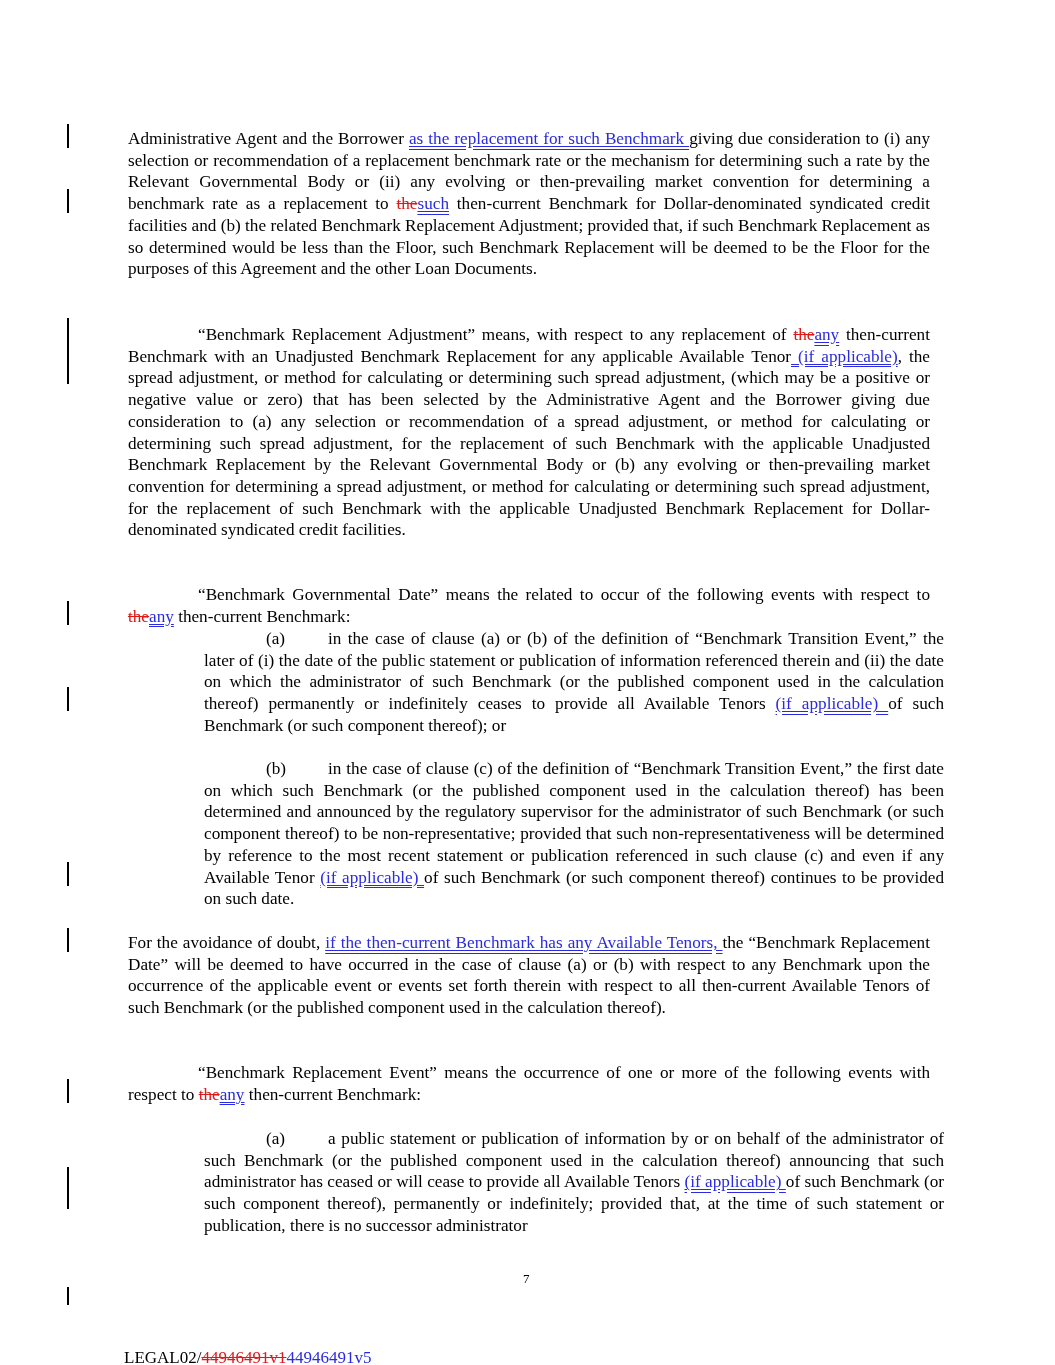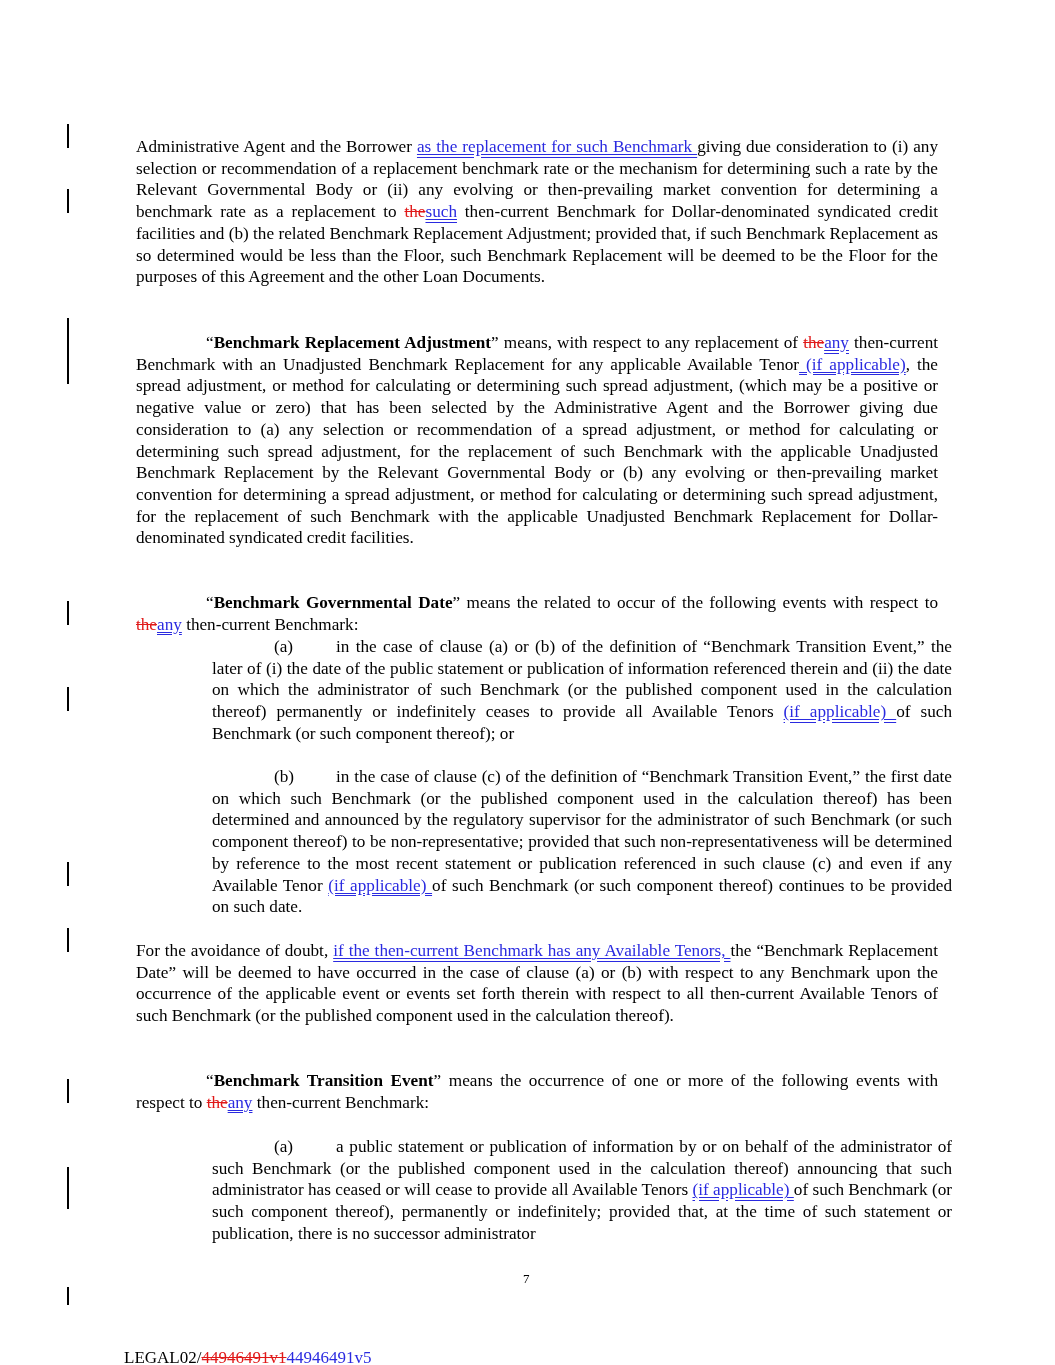--- a/index.html
+++ b/index.html
@@ -1,25 +1,25 @@
 <!DOCTYPE html>
 <html><head>
   <meta charset="utf-8">
   <style>
     html, body { margin: 0; padding: 0; background: #ffffff; }
     body { width: 1055px; height: 1365px; position: relative; overflow: hidden;
       font-family: "Liberation Serif", "DejaVu Serif", serif; color: #000; font-size: 17.2px; }
     .page { position: absolute; left: 0; top: 0; width: 1055px; height: 1365px; }
-    .para { position: absolute; left: 124px; width: 802px; line-height: 21.7px; text-align: justify; margin: 12px; }
+    .para { position: absolute; left: 124px; width: 802px; line-height: 21.7px; text-align: justify; margin: 4px; }
     .sub { left: 200px; width: 740px; }
     .indent1 { text-indent: 70px; }
     .subhead { text-indent: 62px; }
     .ins { color: #2a2ae0; text-decoration: underline double; text-decoration-color: #2a2ae0; text-underline-offset: 2px; }
     .del { color: #e01818; text-decoration: line-through; text-decoration-color: #e01818; }
-    .bold { font-weight: bold; }
+    .bold { font-weight: normal; }
     .label { display: inline-block; width: 62px; text-indent: 0; }
     .bar { position: absolute; left: 67px; width: 2px; background: #000; }
     .pagenum { position: absolute; left: 523px; top: 1271px; font-size: 13px; }
     .footer { position: absolute; left: 124px; top: 1348px; font-size: 17px; }
   </style>
 </head>
 <body>
 
 <div class="page">
 
@@ -39,20 +39,20 @@
   <p class="para indent1" style="top:320px;"><span>“</span><span class="bold">Benchmark Replacement Adjustment</span><span>” means, with respect to any replacement of </span><span class="del">the</span><span class="ins">any</span><span> then-current Benchmark with an Unadjusted Benchmark Replacement for any applicable Available Tenor</span><span class="ins"> (if applicable)</span><span>, the spread adjustment, or method for calculating or determining such spread adjustment, (which may be a positive or negative value or zero) that has been selected by the Administrative Agent and the Borrower giving due consideration to (a) any selection or recommendation of a spread adjustment, or method for calculating or determining such spread adjustment, for the replacement of such Benchmark with the applicable Unadjusted Benchmark Replacement by the Relevant Governmental Body or (b) any evolving or then-prevailing market convention for determining a spread adjustment, or method for calculating or determining such spread adjustment, for the replacement of such Benchmark with the applicable Unadjusted Benchmark Replacement for Dollar-denominated syndicated credit facilities.</span></p>
 
   <p class="para indent1" style="top:580px;"><span>“</span><span class="bold">Benchmark Governmental Date</span><span>” means the related to occur of the following events with respect to </span><span class="del">the</span><span class="ins">any</span><span> then-current Benchmark:</span></p>
 
   <p class="para sub subhead" style="top:624px;"><span class="label">(a)</span><span>in the case of clause (a) or (b) of the definition of “Benchmark Transition Event,” the later of (i) the date of the public statement or publication of information referenced therein and (ii) the date on which the administrator of such Benchmark (or the published component used in the calculation thereof) permanently or indefinitely ceases to provide all Available Tenors </span><span class="ins">(if applicable) </span><span>of such Benchmark (or such component thereof); or</span></p>
 
   <p class="para sub subhead" style="top:754px;"><span class="label">(b)</span><span>in the case of clause (c) of the definition of “Benchmark Transition Event,” the first date on which such Benchmark (or the published component used in the calculation thereof) has been determined and announced by the regulatory supervisor for the administrator of such Benchmark (or such component thereof) to be non-representative; provided that such non-representativeness will be determined by reference to the most recent statement or publication referenced in such clause (c) and even if any Available Tenor </span><span class="ins">(if applicable) </span><span>of such Benchmark (or such component thereof) continues to be provided on such date.</span></p>
 
   <p class="para" style="top:928px;"><span>For the avoidance of doubt, </span><span class="ins">if the then-current Benchmark has any Available Tenors, </span><span>the “Benchmark Replacement Date” will be deemed to have occurred in the case of clause (a) or (b) with respect to any Benchmark upon the occurrence of the applicable event or events set forth therein with respect to all then-current Available Tenors of such Benchmark (or the published component used in the calculation thereof).</span></p>
 
-  <p class="para indent1" style="top:1058px;"><span>“</span><span class="bold">Benchmark Transition Event</span><span>” means the occurrence of one or more of the following events with respect to </span><span class="del">the</span><span class="ins">any</span><span> then-current Benchmark:</span></p>
+  <p class="para indent1" style="top:1058px;"><span>“</span><span class="bold">Benchmark Replacement Event</span><span>” means the occurrence of one or more of the following events with respect to </span><span class="del">the</span><span class="ins">any</span><span> then-current Benchmark:</span></p>
 
   <p class="para sub subhead" style="top:1124px;"><span class="label">(a)</span><span>a public statement or publication of information by or on behalf of the administrator of such Benchmark (or the published component used in the calculation thereof) announcing that such administrator has ceased or will cease to provide all Available Tenors </span><span class="ins">(if applicable) </span><span>of such Benchmark (or such component thereof), permanently or indefinitely; provided that, at the time of such statement or publication, there is no successor administrator</span></p>
 
   <div class="pagenum">7</div>
 
   <div class="footer"><span>LEGAL02/</span><span class="del">44946491v1</span><span class="ins">44946491v5</span></div>
 </div>
 
 </body></html>

